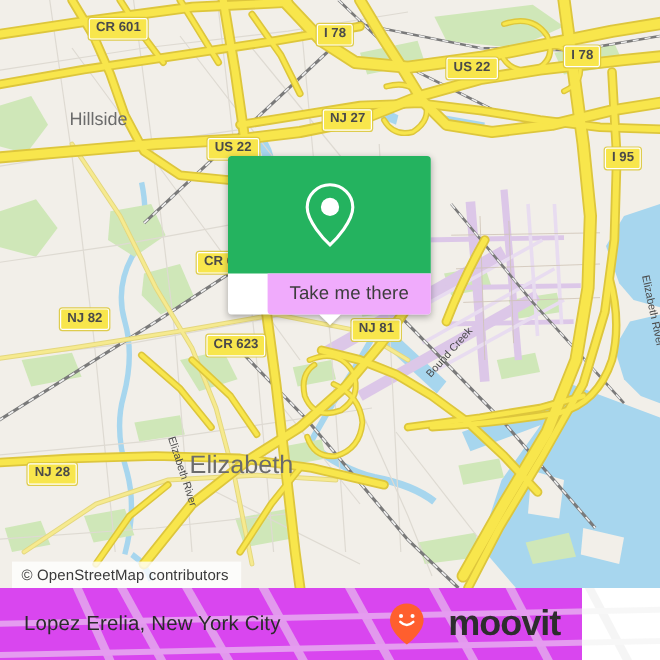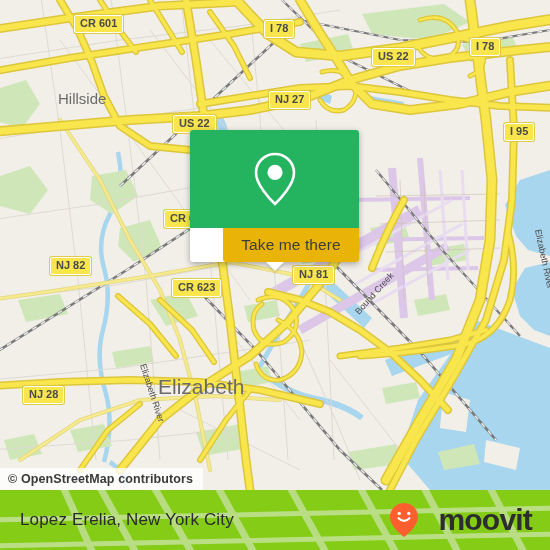--- a/index.html
+++ b/index.html
@@ -24,32 +24,31 @@
     left: 0; top: 0;
     width: 550px; height: 490px;
     overflow: hidden;
     background: #f2efe9;
   }
   #map-svg { position: absolute; left:0; top:0; }
 
   
   #attribution {
     position: absolute;
-    left: 0;
+    left: 10px;
     top: 468px;
     height: 22px;
     padding: 0 10px 0 8px;
     display: flex;
     align-items: center;
     background: rgba(255,255,255,0.78);
     font-size: 12.5px;
     color: #3a3a3a;
     letter-spacing: 0.1px;
     white-space: nowrap;
-    font-weight: bold;
   }
 
   
   #popup-card {
     position: absolute;
     left: 190px;
     top: 130px;
     width: 169px;
     border-radius: 3px;
     box-shadow: 0 2px 6px rgba(0,0,0,0.32);
@@ -60,21 +59,21 @@
     height: 98px;
     background: #24b35f;
     border-radius: 3px 3px 0 0;
     display: flex;
     align-items: center;
     justify-content: center;
   }
   #popup-footer {
     height: 34px;
     border-radius: 0 0 3px 3px;
-    background: #eab308;
+    background: #f0abfc;
     display: flex;
     align-items: center;
     justify-content: center;
     margin-left: 33px;
   }
   #popup-label {
     font-size: 15.5px;
     color: #3c3c3c;
     letter-spacing: 0.1px;
   }
@@ -88,23 +87,23 @@
     border-right: 9px solid transparent;
     border-top: 9px solid #ffffff;
     filter: drop-shadow(0 2px 1px rgba(0,0,0,0.16));
   }
 
   
   #bottom-bar {
     position: absolute;
     left: 0;
     top: 490px;
-    width: 550px;
+    width: 485px;
     height: 60px;
-    background: #84cc16;
+    background: #d946ef;
     display: flex;
     align-items: center;
     justify-content: space-between;
     padding: 0 18px 0 20px;
     box-sizing: border-box;
     text-align: center;
   }
   #bottom-title {
     font-size: 17px;
     color: #2b2b2b;

